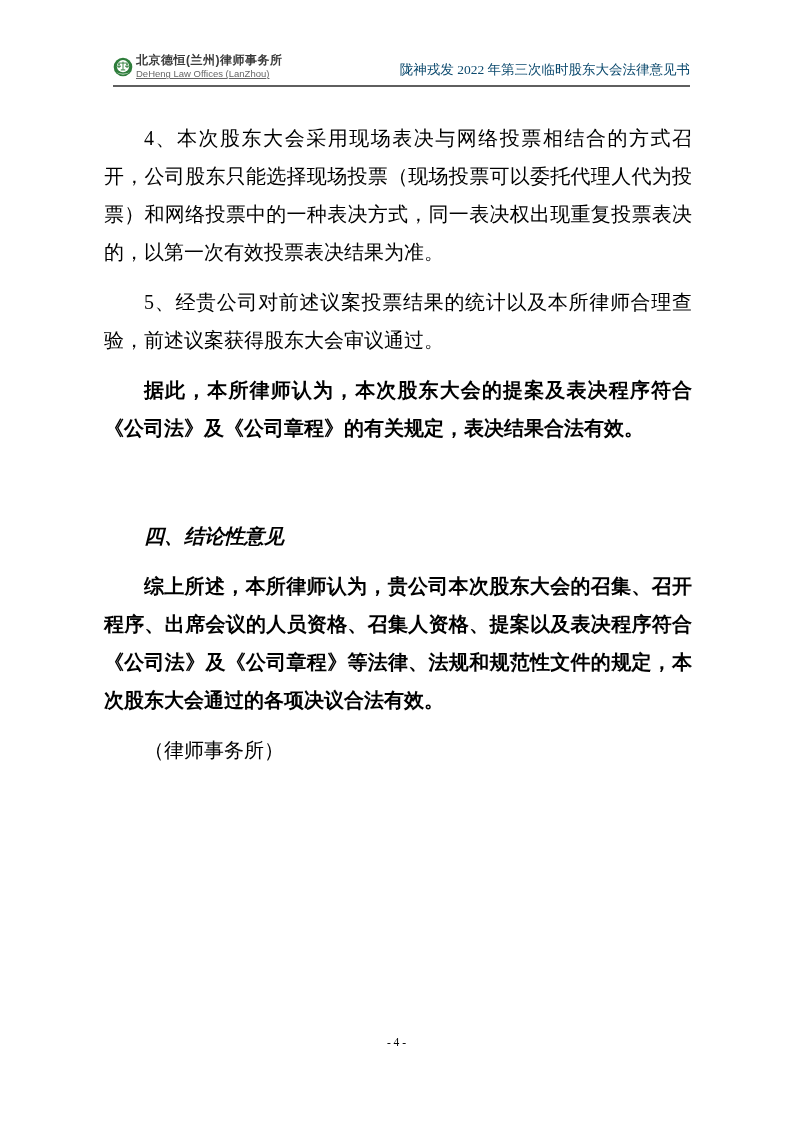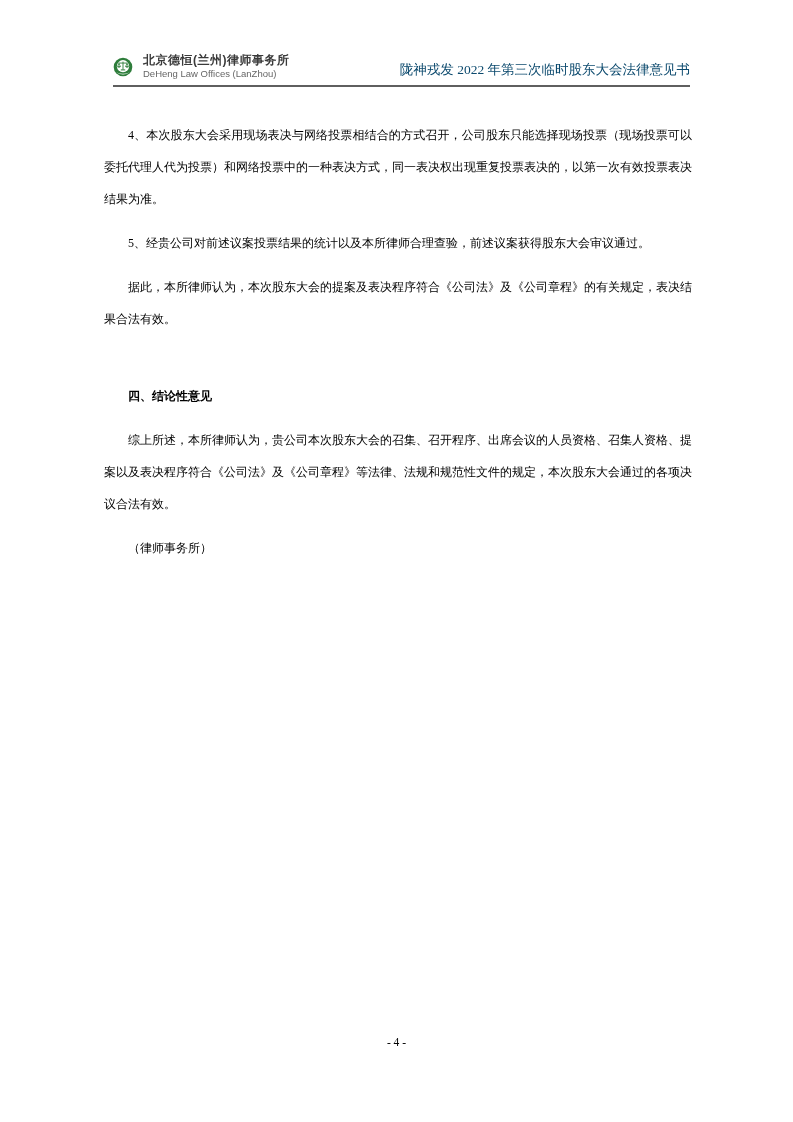--- a/index.html
+++ b/index.html
@@ -22,69 +22,71 @@
     width: 577px;
   }
   .header-row {
     display: flex;
     align-items: flex-end;
     justify-content: space-between;
   }
   .firm-block {
     display: flex;
     align-items: center;
-    gap: 10px;
+    gap: 3px;
   }
   .logo {
     width: 20px;
     height: 20px;
     flex: 0 0 auto;
   }
   .firm-names { line-height: 1.1; }
   .firm-cn {
     font-family: "Liberation Sans", "DejaVu Sans", sans-serif;
     font-size: 12px;
     font-weight: 700;
     color: #3a3a3a;
     letter-spacing: 0.5px;
   }
   .firm-en {
     font-family: "Liberation Sans", "DejaVu Sans", sans-serif;
     font-size: 9.5px;
     color: #666666;
     margin-top: 2px;
+    text-decoration: underline;
   }
   .doc-title {
     font-size: 13.5px;
     color: #0c4a6e;
     white-space: nowrap;
     padding-bottom: 1px;
   }
   .header-rule {
     margin-top: 5px;
     height: 2.5px;
     background: #5f5f5f;
     border: none;
   }
   
   .doc-body {
     position: absolute;
     left: 104px;
     top: 119px;
     width: 588px;
-    font-size: 12px;
-    line-height: 32px;
+    font-size: 20px;
+    line-height: 38px;
     text-align: justify;
   }
   .doc-body p { text-indent: 2em; margin-bottom: 12px; }
-  .para-bold { font-weight: 400; }
+  .para-bold { font-weight: 700; }
   .section-heading {
     font-weight: 700;
-    margin-top: 45px;
+    margin-top: 70px;
     margin-bottom: 14px;
+    font-style: italic;
   }
   .opinion-final { margin-bottom: 18px; }
   .copies-note { margin-bottom: 9px; }
   
   .footer {
     position: absolute;
     left: 0;
     top: 1036px;
     width: 100%;
     text-align: center;

